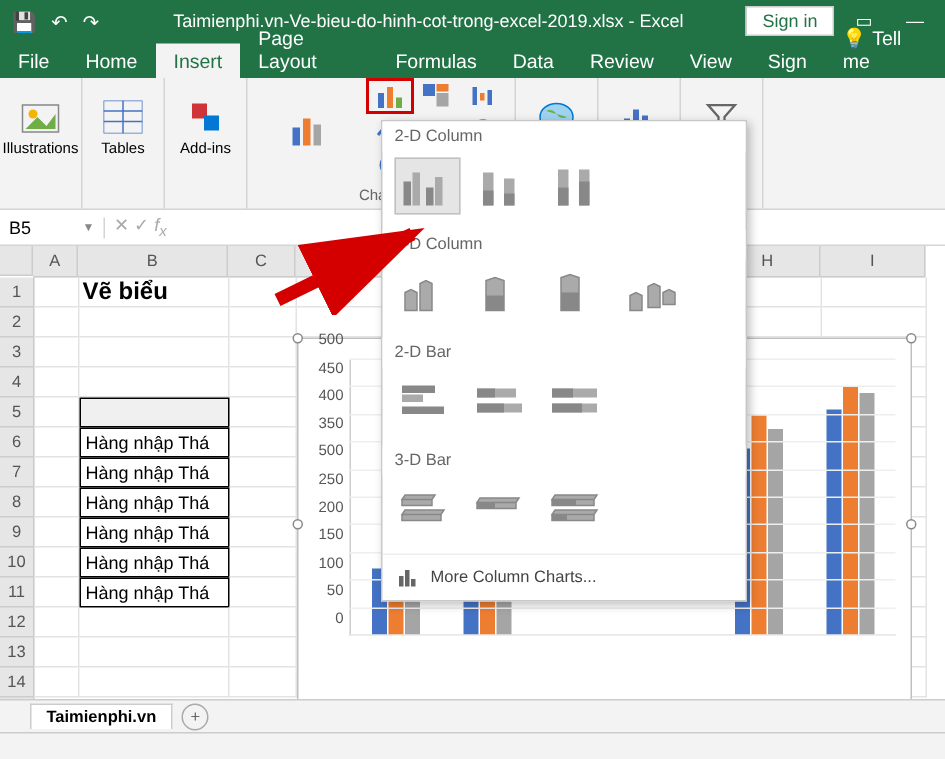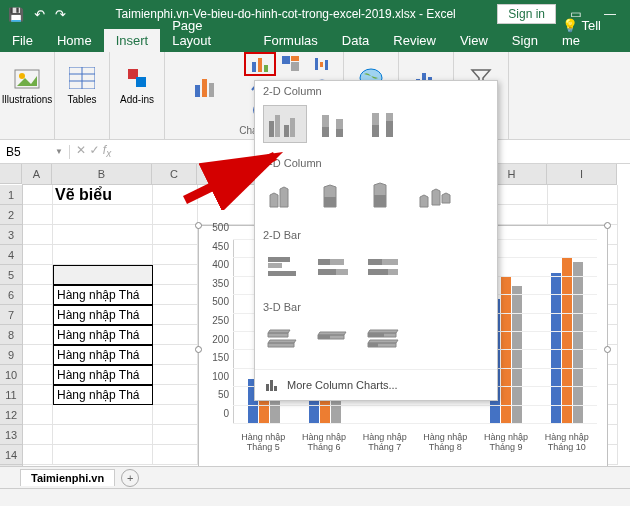--- a/index.html
+++ b/index.html
@@ -516,28 +516,20 @@
         <div style="position: absolute; left: 0px; right: 0px; border-top: 1px solid rgb(238, 238, 238); bottom: 20%;"></div>
         <div style="position: absolute; left: 0px; right: 0px; border-top: 1px solid rgb(238, 238, 238); bottom: 30%;"></div>
         <div style="position: absolute; left: 0px; right: 0px; border-top: 1px solid rgb(238, 238, 238); bottom: 40%;"></div>
         <div style="position: absolute; left: 0px; right: 0px; border-top: 1px solid rgb(238, 238, 238); bottom: 50%;"></div>
         <div style="position: absolute; left: 0px; right: 0px; border-top: 1px solid rgb(238, 238, 238); bottom: 60%;"></div>
         <div style="position: absolute; left: 0px; right: 0px; border-top: 1px solid rgb(238, 238, 238); bottom: 70%;"></div>
         <div style="position: absolute; left: 0px; right: 0px; border-top: 1px solid rgb(238, 238, 238); bottom: 80%;"></div>
         <div style="position: absolute; left: 0px; right: 0px; border-top: 1px solid rgb(238, 238, 238); bottom: 90%;"></div>
         <div style="position: absolute; left: 0px; right: 0px; border-top: 1px solid rgb(238, 238, 238); bottom: 100%;"></div>
       </div>
-    <div class="xaxis" id="xaxis">
-        <div>Hàng nhập Tháng 5</div>
-        <div>Hàng nhập Tháng 6</div>
-        <div>Hàng nhập Tháng 7</div>
-        <div>Hàng nhập Tháng 8</div>
-        <div>Hàng nhập Tháng 9</div>
-        <div>Hàng nhập Tháng 10</div>
-      </div>
   </div>
 </div>
 
 <div class="chartdd">
   <div class="sect">2-D Column</div>
   <div class="row-icons">
     <div class="ci hover">
         <svg width="38" height="30">
           <rect x="3" y="12" width="5" height="16" fill="#888"></rect>
           <rect x="9" y="6" width="5" height="22" fill="#aaa"></rect>

